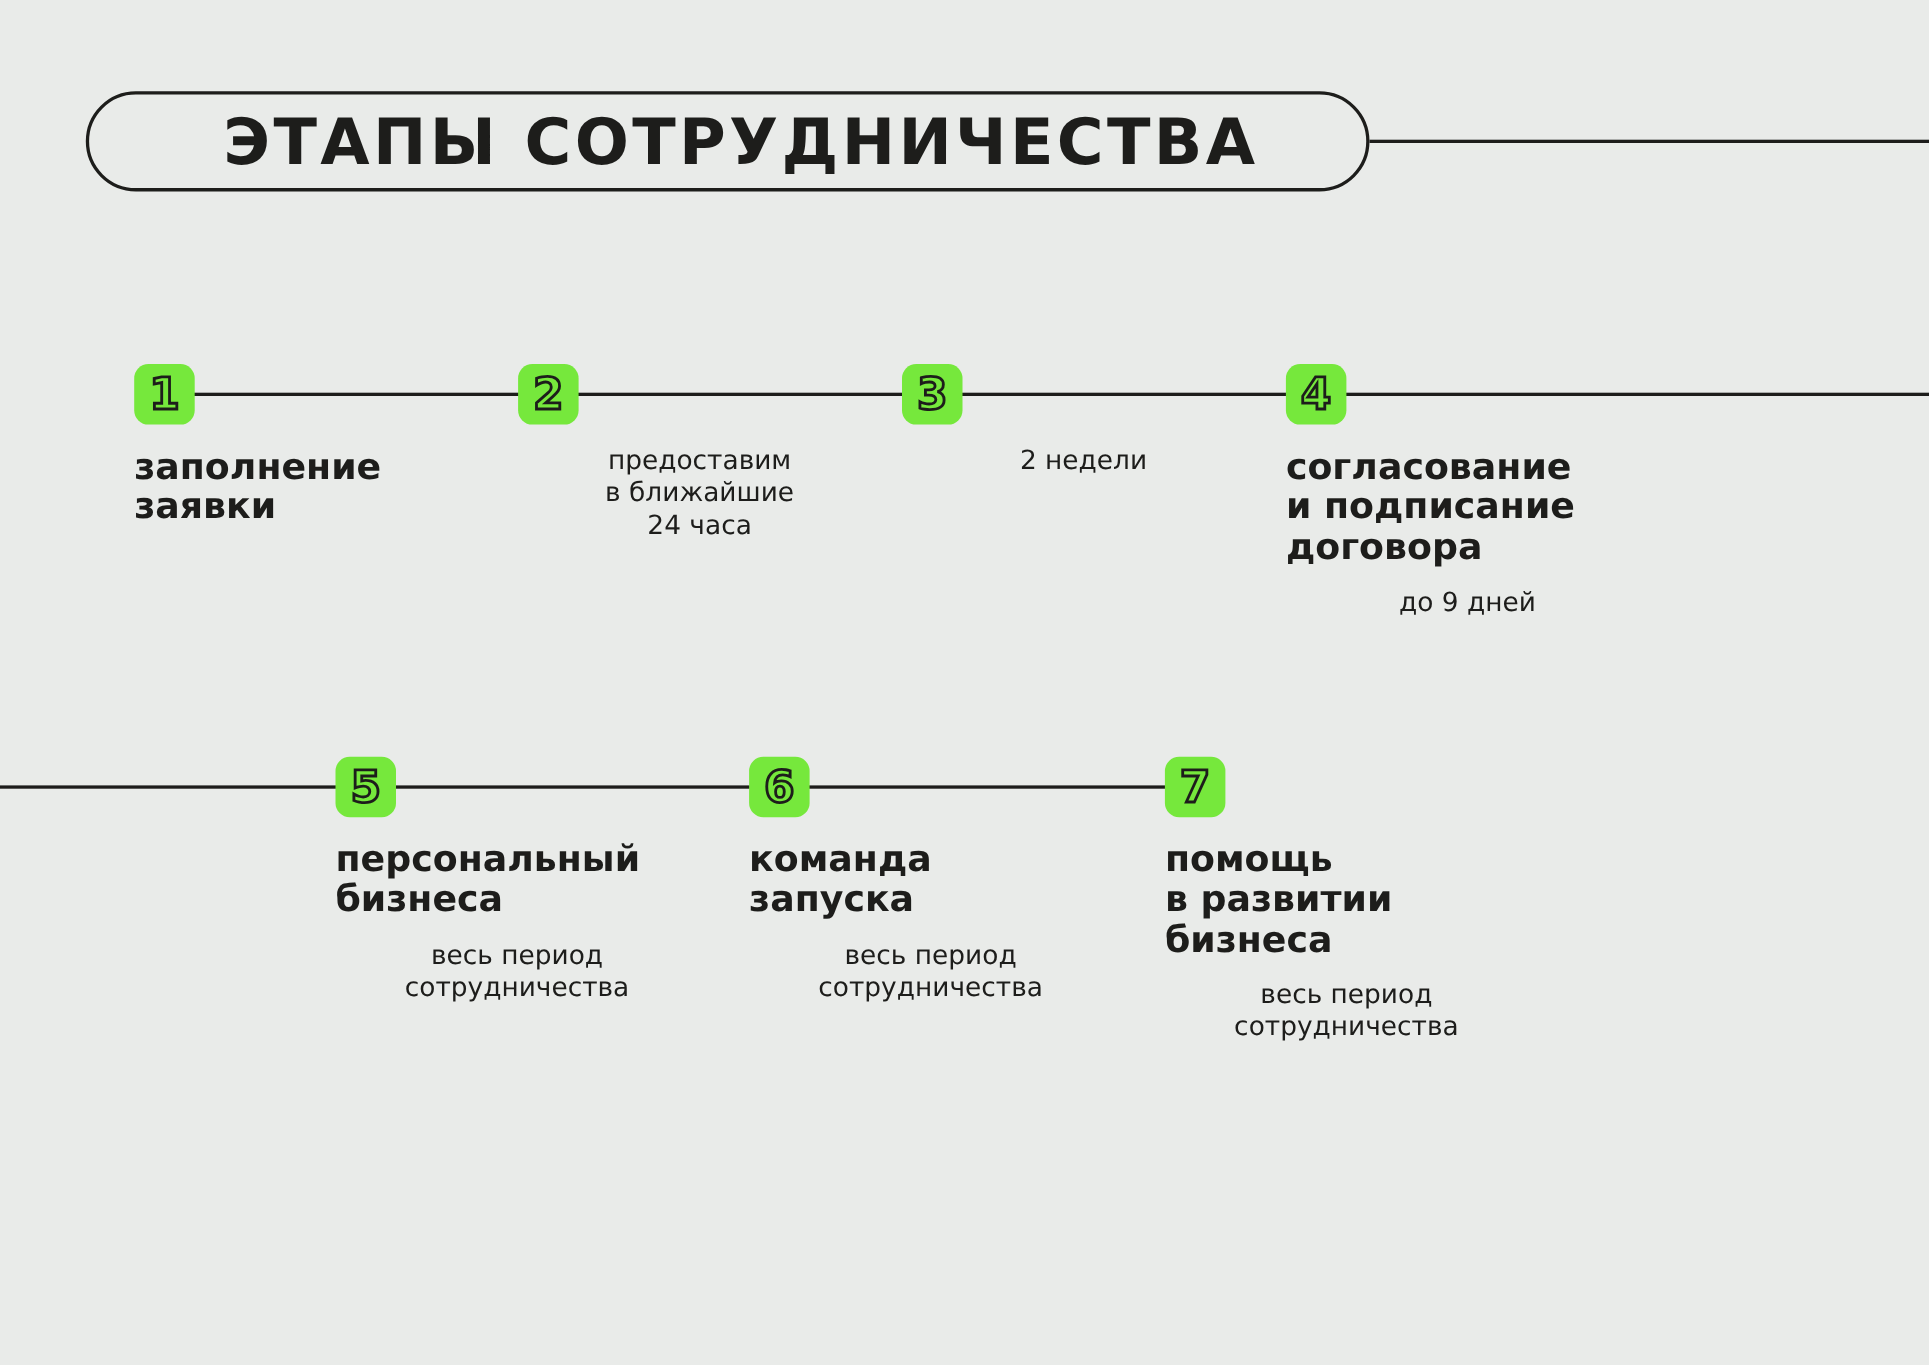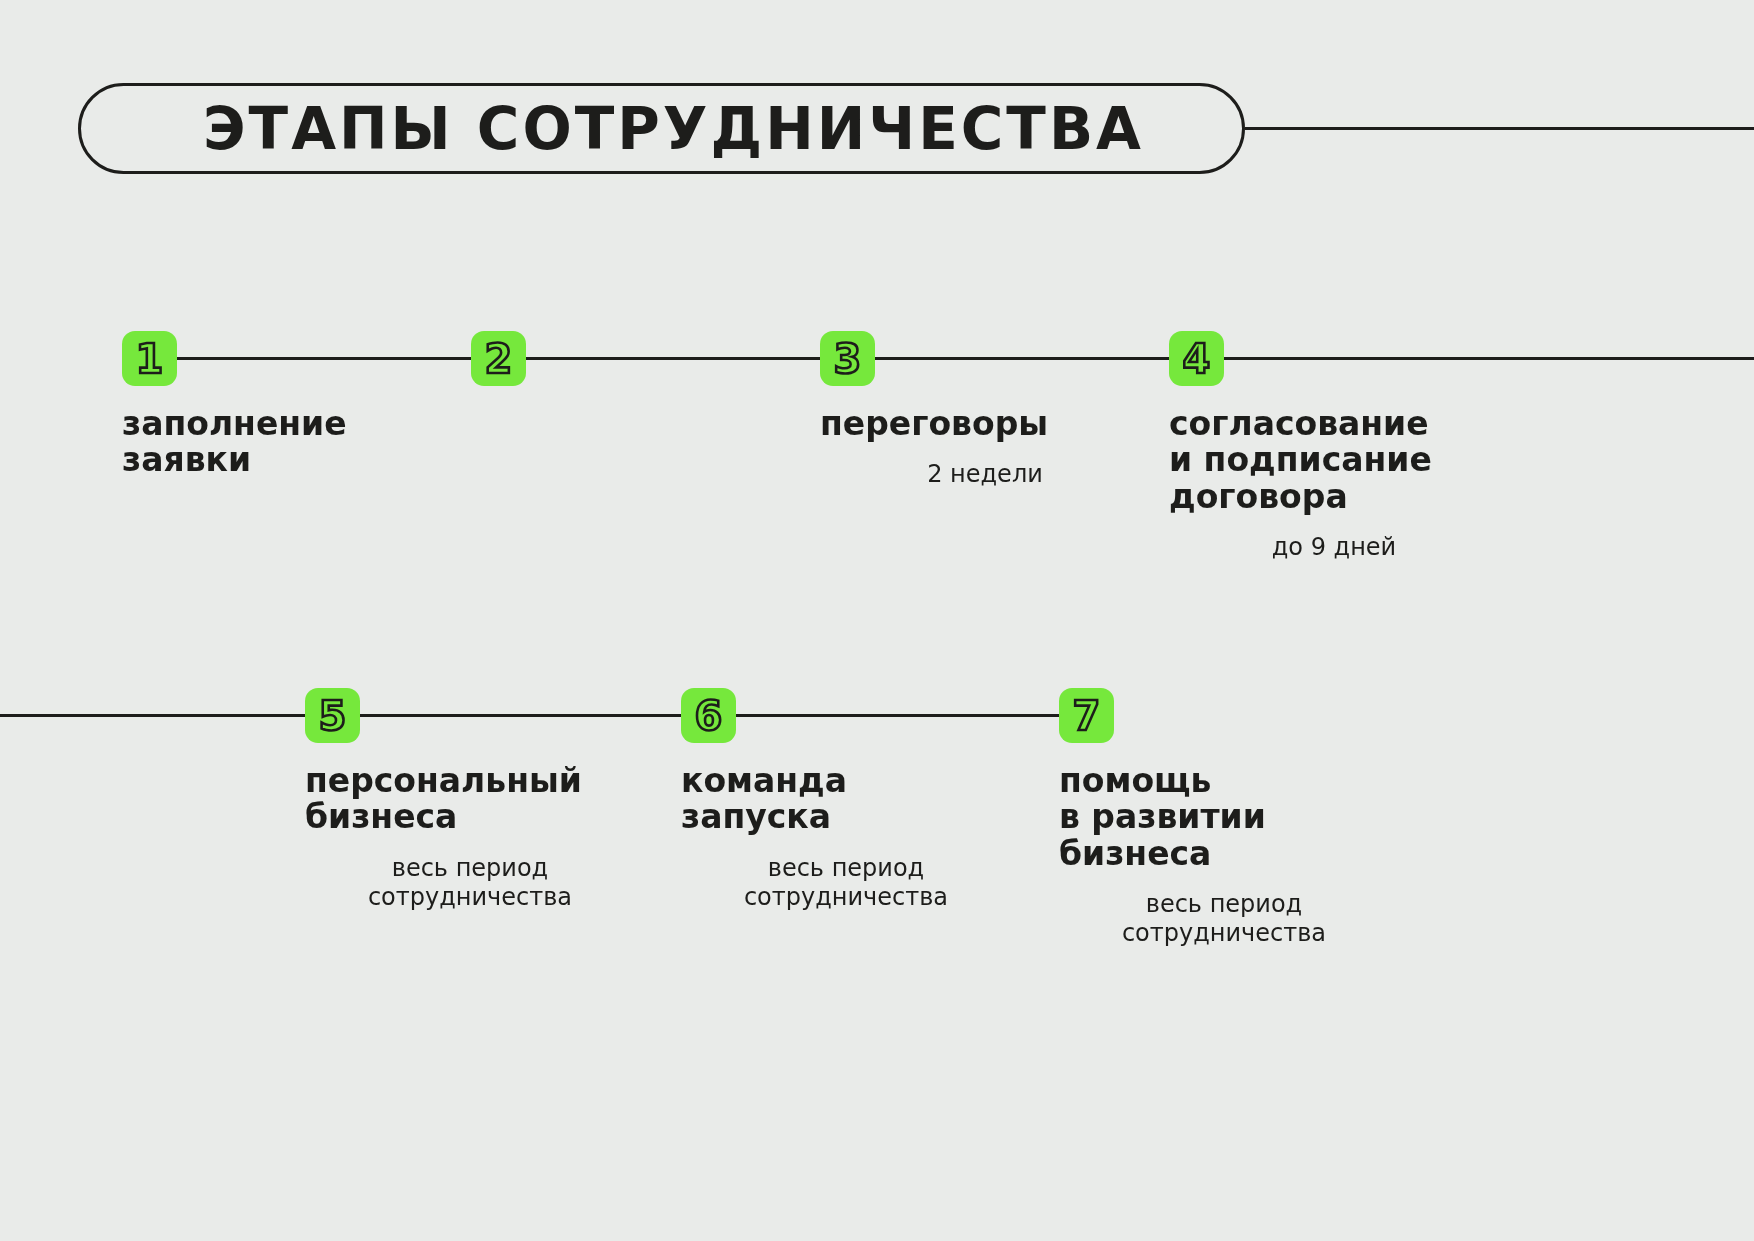--- a/index.html
+++ b/index.html
@@ -127,27 +127,29 @@
       <span class="num">1</span>
     </div>
     <div class="step-title">заполнение
 заявки</div>
   </div>
 
   <div class="step step-p2">
     <div class="badge">
       <span class="num">2</span>
     </div>
+    <div class="step-sub">предоставим
+в ближайшие
+24 часа</div>
   </div>
 
   <div class="step step-p3">
     <div class="badge">
       <span class="num">3</span>
     </div>
-    <div class="step-title">переговоры</div>
     <div class="step-sub">2 недели</div>
   </div>
 
   <div class="step step-p4">
     <div class="badge">
       <span class="num">4</span>
     </div>
     <div class="step-title">согласование
 и подписание
 договора</div>

